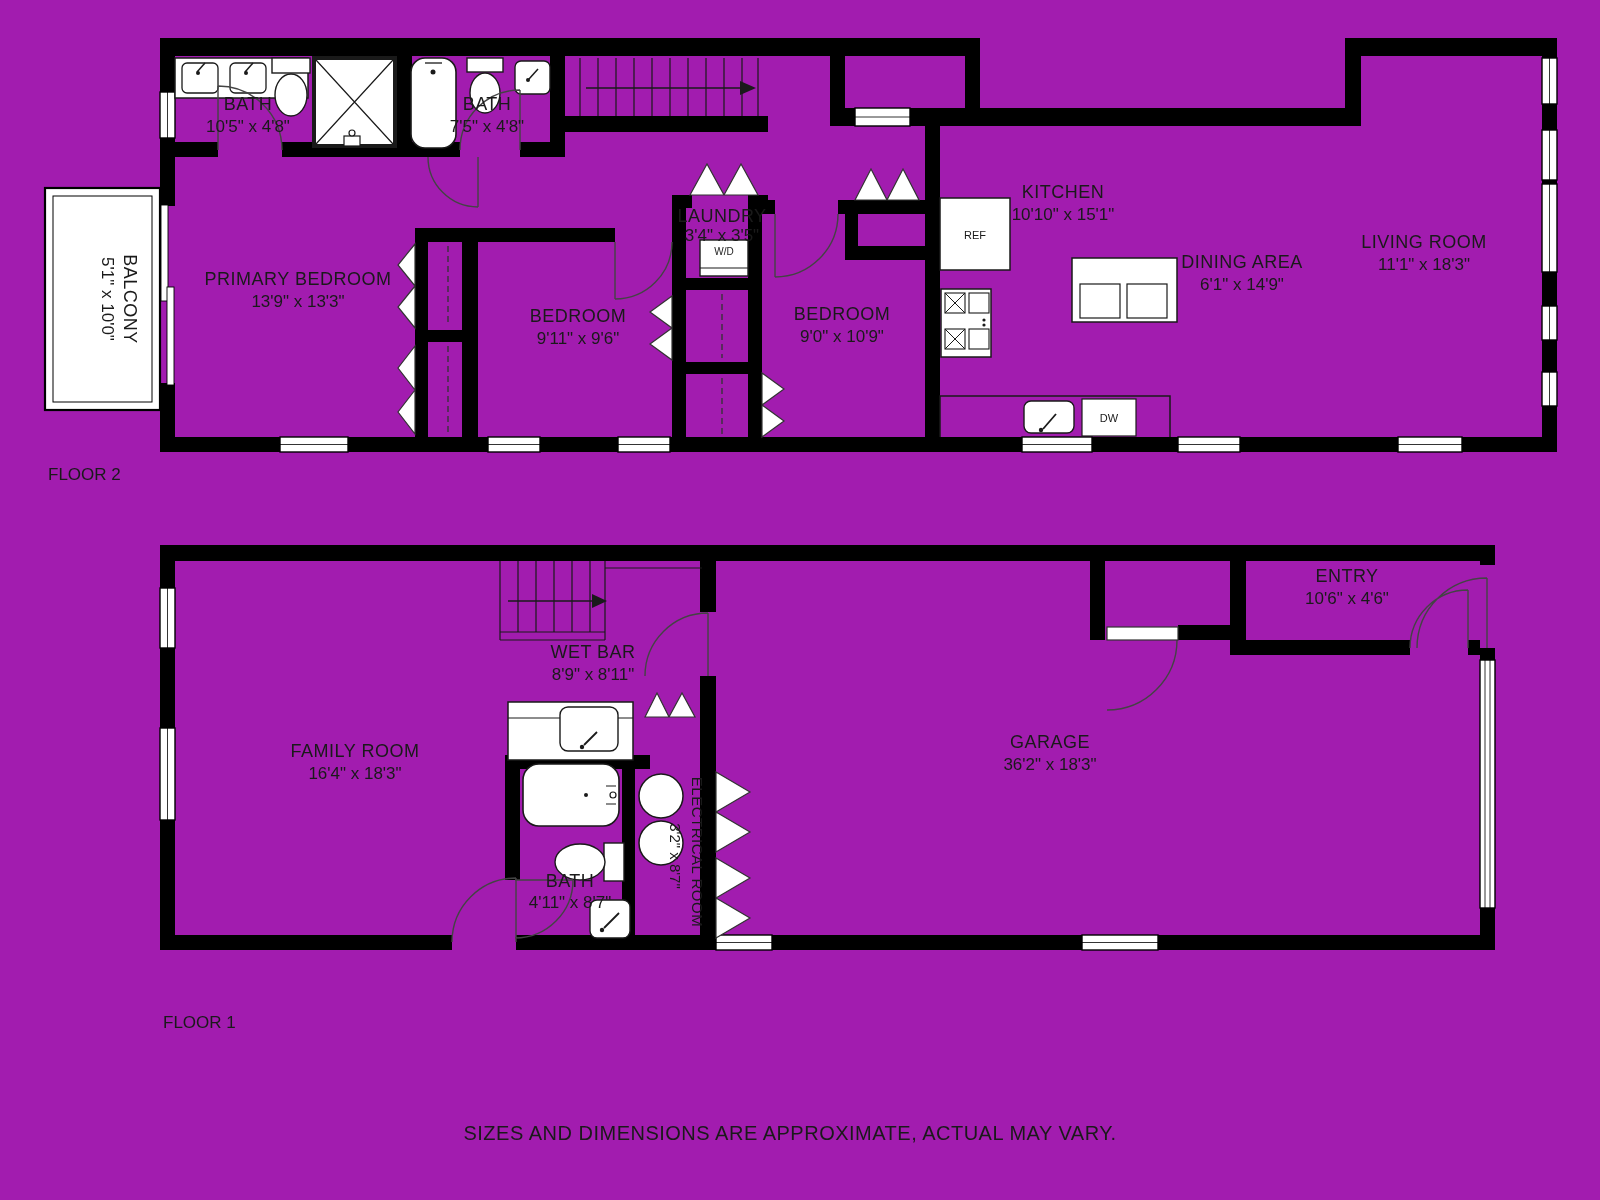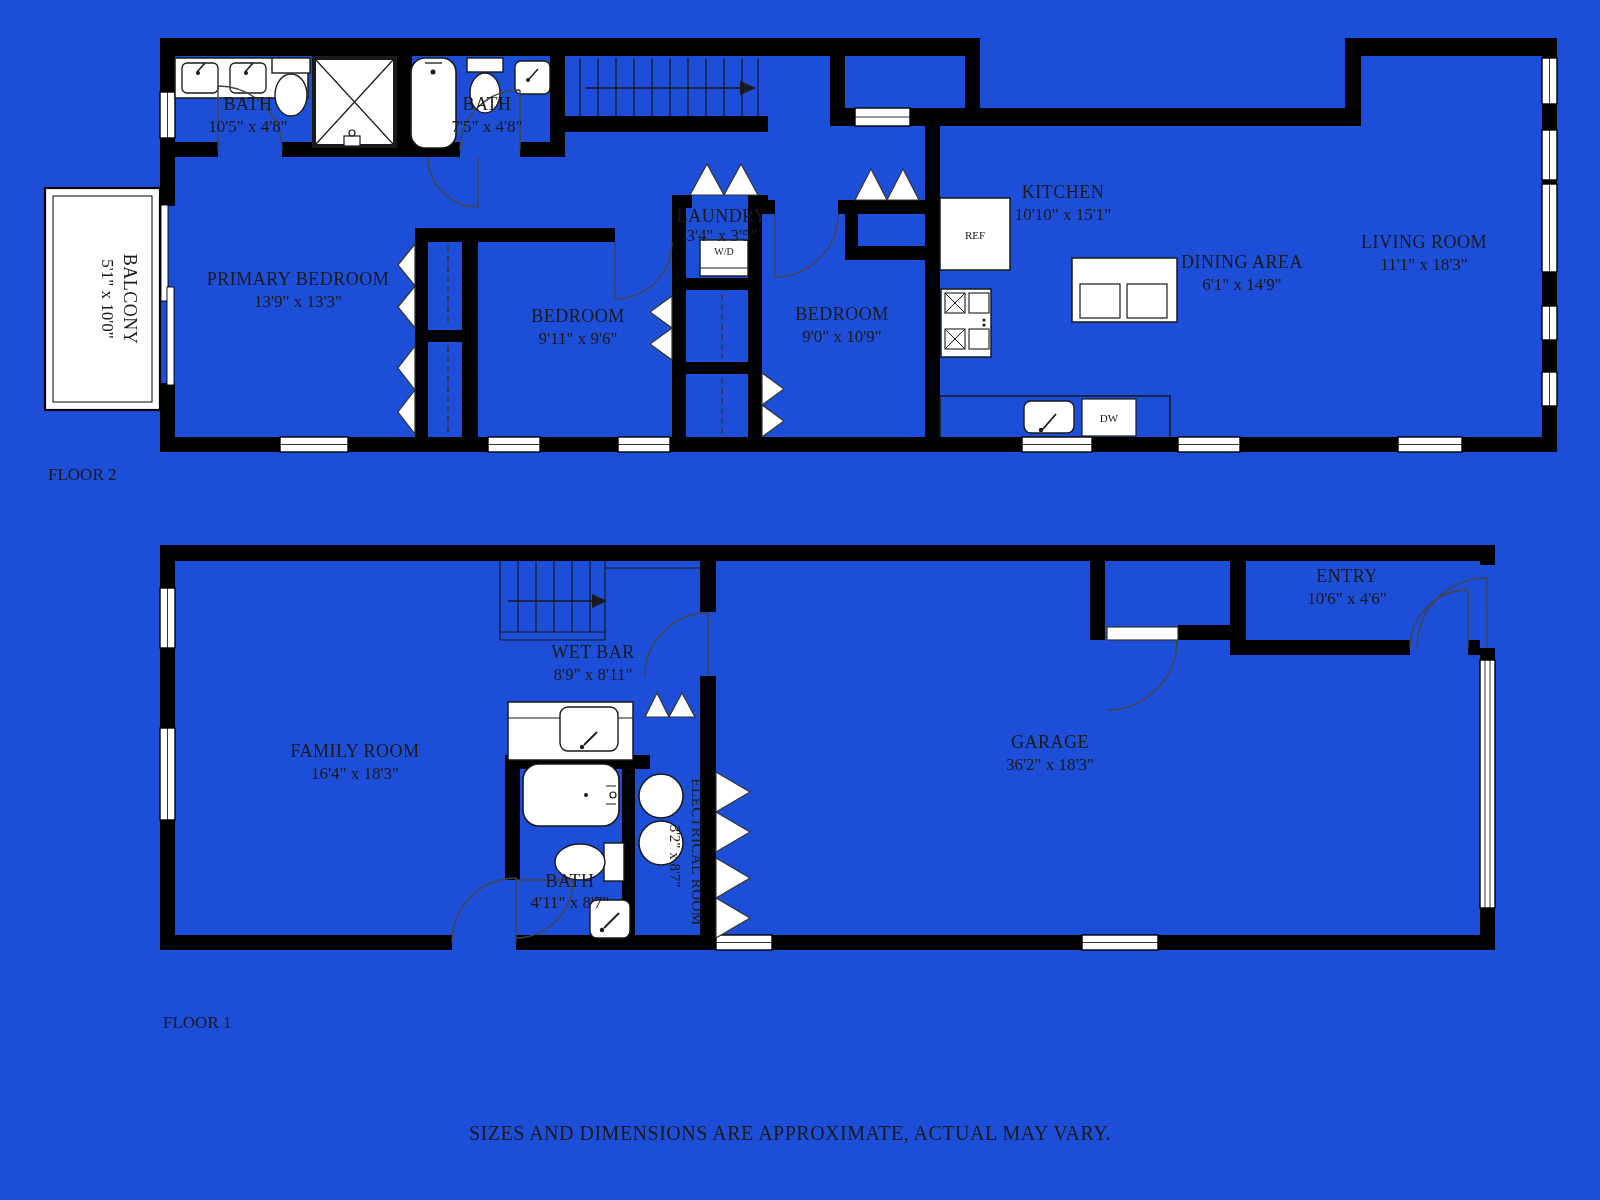--- a/index.html
+++ b/index.html
@@ -1,18 +1,18 @@
 <!DOCTYPE html>
 <html><head>
 <meta charset="utf-8">
 <title>Floor Plan</title>
 <style>
   html,body{margin:0;padding:0;background:#ffffff;}
-  .canvas{position:relative;width:1600px;height:1200px;background:#1d4ed8;overflow:hidden;
-          font-family:Liberation Serif, serif;}
+  .canvas{position:relative;width:1600px;height:1200px;background:#a21caf;overflow:hidden;
+          font-family:Liberation Sans, sans-serif;}
   svg{position:absolute;left:0;top:0;}
   text{fill:#1a1a1a;}
   .room-name{font-size:18px;font-weight:400;letter-spacing:.5px;}
   .room-dim{font-size:17px;}
   .floor-label{font-size:17px;}
   .appliance-label{font-size:11px;}
   .wd-label{font-size:10px;}
   .footer-text{font-size:20px;letter-spacing:.5px;}
 </style>
 </head>

